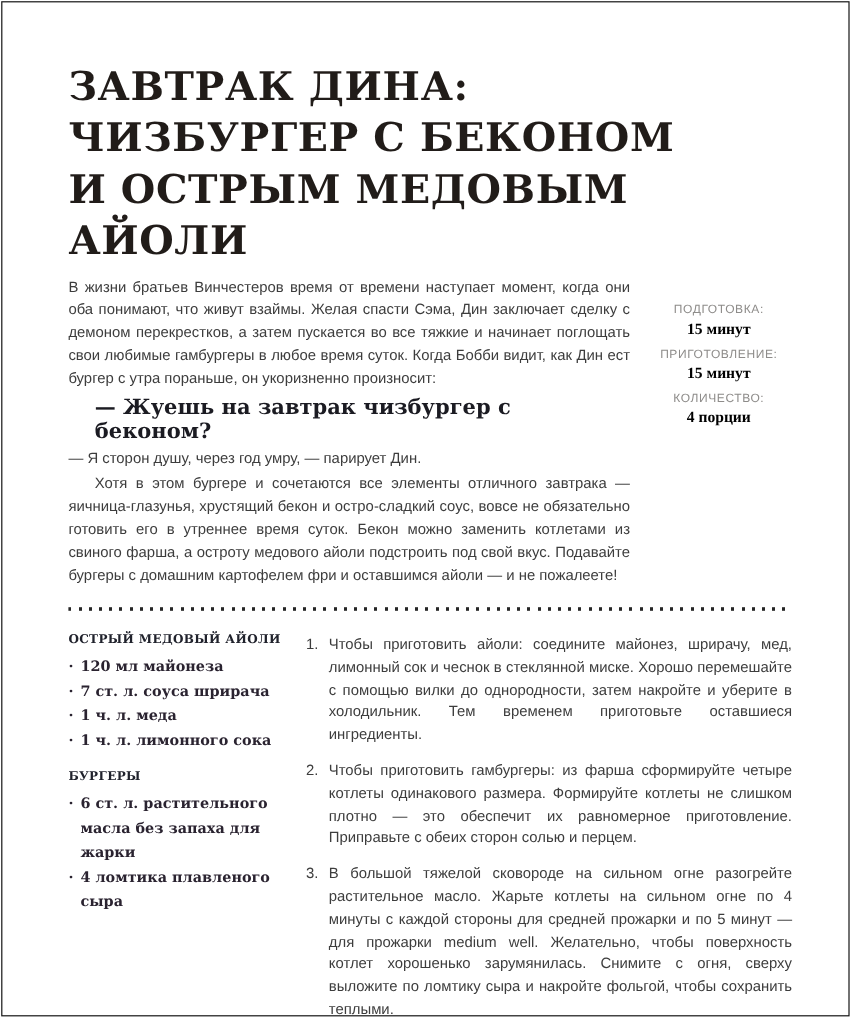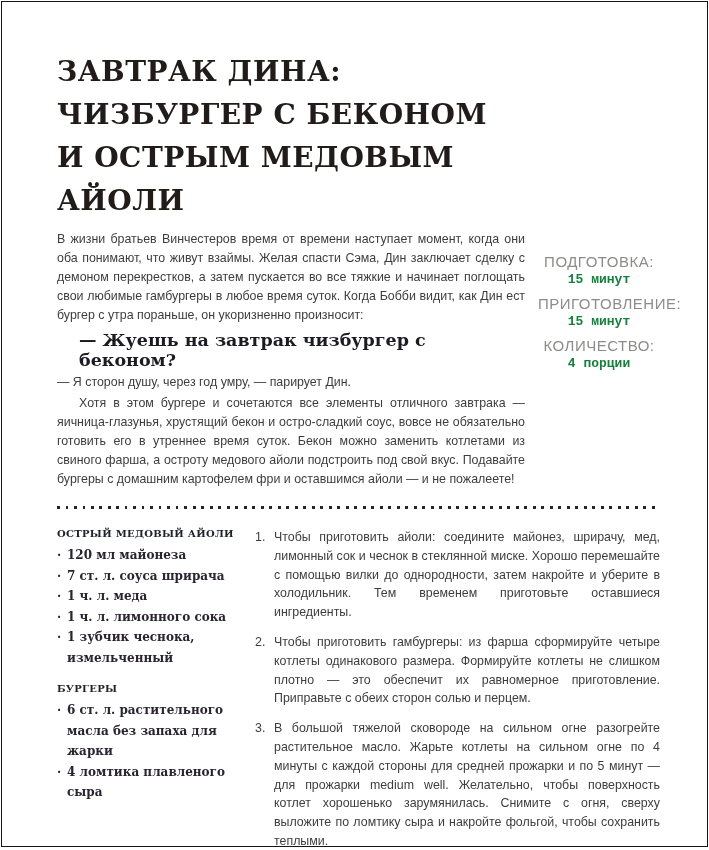--- a/index.html
+++ b/index.html
@@ -18,21 +18,21 @@
   }
   .content {
     position: relative;
     padding: 50px 49px 0 57px; 
     box-sizing: border-box;
   }
   
   .title {
     font-family: "DejaVu Serif", serif;
     font-weight: 700;
-    font-size: 28px;
+    font-size: 33px;
     line-height: 43px;
     letter-spacing: 0.5px;
     color: #211c19;
     margin: 0 0 8px 0;
     text-transform: uppercase;
   }
   
   .intro-row { display: flex; align-items: flex-start; }
   .intro-text { width: 468px; }
   .intro-text p {
@@ -51,30 +51,30 @@
   }
   .reply { margin: 0; font-size: 12.4px; line-height: 19px; color: #3d3d3d; }
   .p2 { text-indent: 22px; margin-top: 2px !important; }
   .meta {
     margin-left: auto;
     margin-top: 23px;
     width: 122px;
     text-align: center;
   }
   .meta-label {
-    font-size: 15px;
+    font-size: 10px;
     letter-spacing: 0.5px;
     color: #8e8c8a;
     text-transform: uppercase;
   }
   .meta-value {
-    font-family: Liberation Mono, monospace;
+    font-family: Liberation Serif, serif;
     font-weight: 700;
     font-size: 13px;
-    color: #15803d;
+    color: #000000;
     margin: 2px 0 8px 0;
   }
   
   .divider {
     margin-top: 17px;
     height: 3px;
     background-image: repeating-linear-gradient(to right, #262626 0 2.5px, transparent 2.5px 8.5px);
   }
   
   .cols { display: flex; margin-top: 19px; }
@@ -149,21 +149,20 @@
   <div class="cols">
 
     <div class="col-ingredients">
 
       <div class="ing-section">
         <h2 class="ing-title">ОСТРЫЙ МЕДОВЫЙ АЙОЛИ</h2>
         <div class="ing-item">120 мл майонеза</div>
         <div class="ing-item">7 ст. л. соуса шрирача</div>
         <div class="ing-item">1 ч. л. меда</div>
         <div class="ing-item">1 ч. л. лимонного сока</div>
-        <div class="ing-item">1 зубчик чеснока, измельченный</div>
       </div>
 
       <div class="ing-section">
         <h2 class="ing-title">БУРГЕРЫ</h2>
         <div class="ing-item">6 ст. л. растительного масла без запаха для жарки</div>
         <div class="ing-item">4 ломтика плавленого сыра</div>
 
       </div>
 
     </div>

